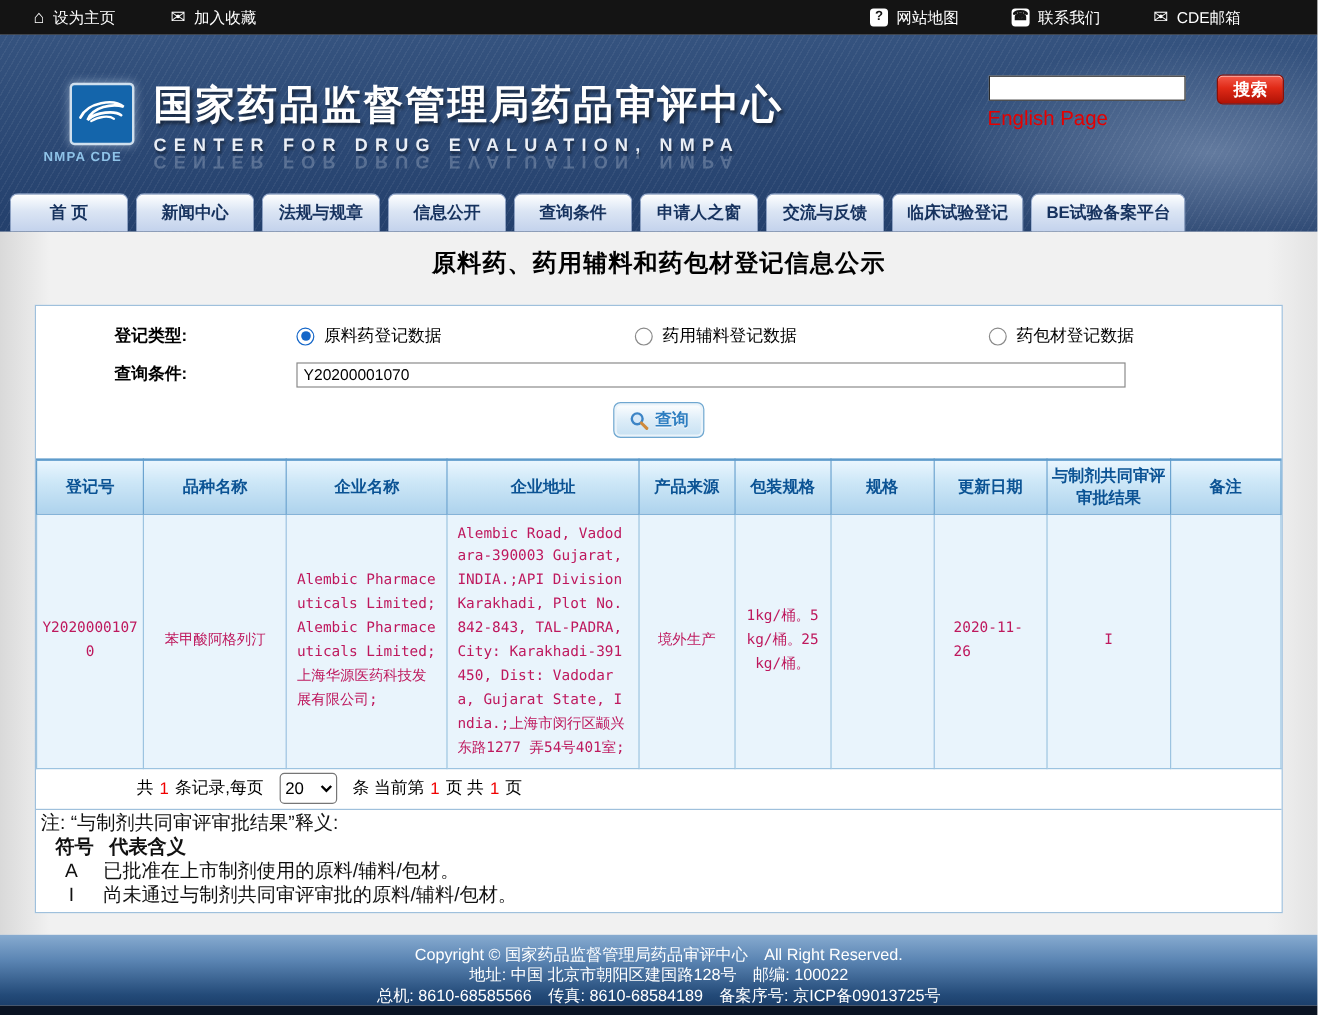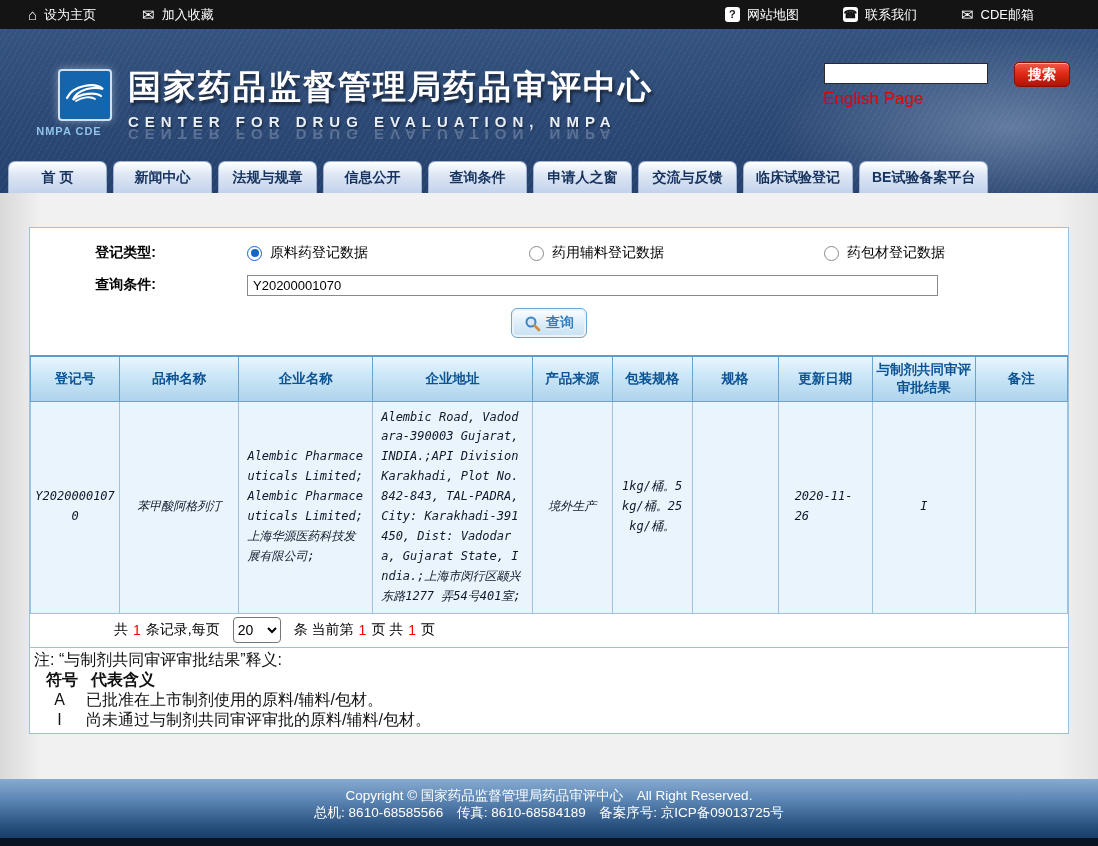--- a/index.html
+++ b/index.html
@@ -123,23 +123,23 @@
     border-top:2px solid #5e9bcb;
     border-radius:32px;
   }
   .data-table th {
     height:45px; border:1px solid #6ba3cf;
     background:linear-gradient(#eaf6fe,#cde7f7 40%,#aed3ed);
     color:#0b5394; font-size:13.5px; font-weight:bold; padding:2px;
   }
   .data-table td {
     height:183px; border:1px solid #9cc3e0; background:#e9f4fc;
-    color:#0f172a; font-family:"DejaVu Sans Mono", monospace;
+    color:#be185d; font-family:"DejaVu Sans Mono", monospace;
     font-size:12px; line-height:1.66; vertical-align:middle;
-    padding:6px 8px; word-break:break-all;font-style:italic;
+    padding:6px 8px; word-break:break-all;
   }
   td.center { text-align:center; }
   td.tight { padding:2px 1px; }
   td.cell-pack { padding:4px 4px; }
   td.cell-date { padding:0 16px; text-align:left; }
 
   
   .pagination {
     display:flex; align-items:center; gap:5px;
     font-size:14px; color:#000; height:33px; padding-left:84px;
@@ -227,20 +227,21 @@
     <div class="nav-tab">信息公开</div>
     <div class="nav-tab">查询条件</div>
     <div class="nav-tab">申请人之窗</div>
     <div class="nav-tab">交流与反馈</div>
     <div class="nav-tab">临床试验登记</div>
     <div class="nav-tab">BE试验备案平台</div>
   </div>
 </div>
 
 <div class="content">
+  <div class="page-title">原料药、药用辅料和药包材登记信息公示</div>
 
   <div class="panel">
 
     <div class="form-area">
       <div class="form-row">
         <span class="form-label">登记类型:</span>
         <div class="opts">
           <label class="opt opt-1">
             <span class="radio checked"></span>
             <span>原料药登记数据</span>
@@ -345,16 +346,17 @@
         <span class="note-meaning">尚未通过与制剂共同审评审批的原料/辅料/包材。</span>
       </div>
     </div>
 
   </div>
 </div>
 
 <div class="footer">
   <div class="footer-main">
     <div>Copyright © 国家药品监督管理局药品审评中心　All Right Reserved.</div>
+    <div>地址: 中国 北京市朝阳区建国路128号　邮编: 100022</div>
     <div>总机: 8610-68585566　传真: 8610-68584189　备案序号: 京ICP备09013725号</div>
   </div>
   <div class="footer-strip"></div>
 </div>
 
 </body></html>

